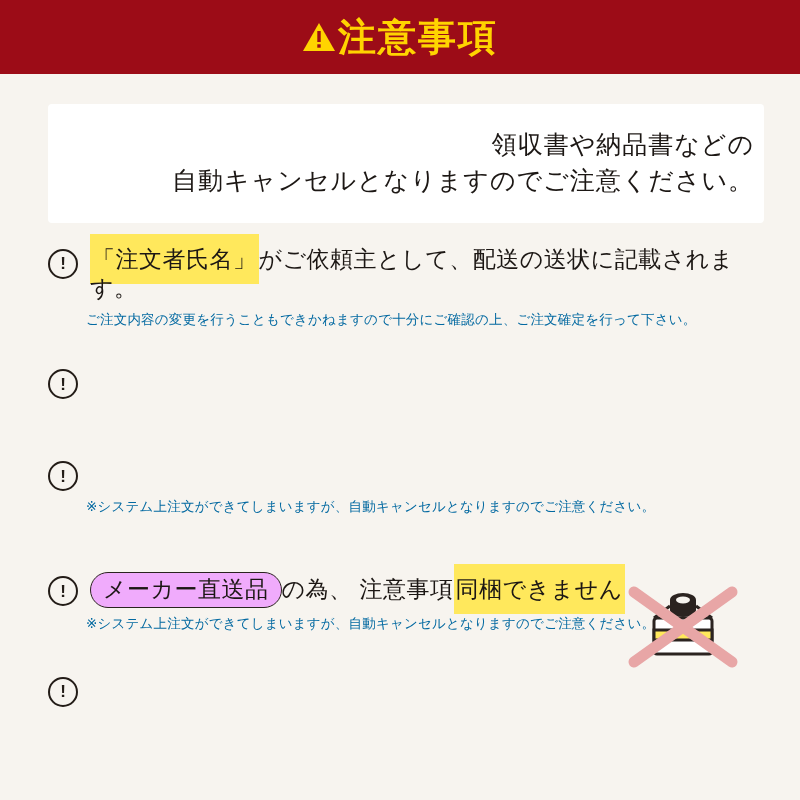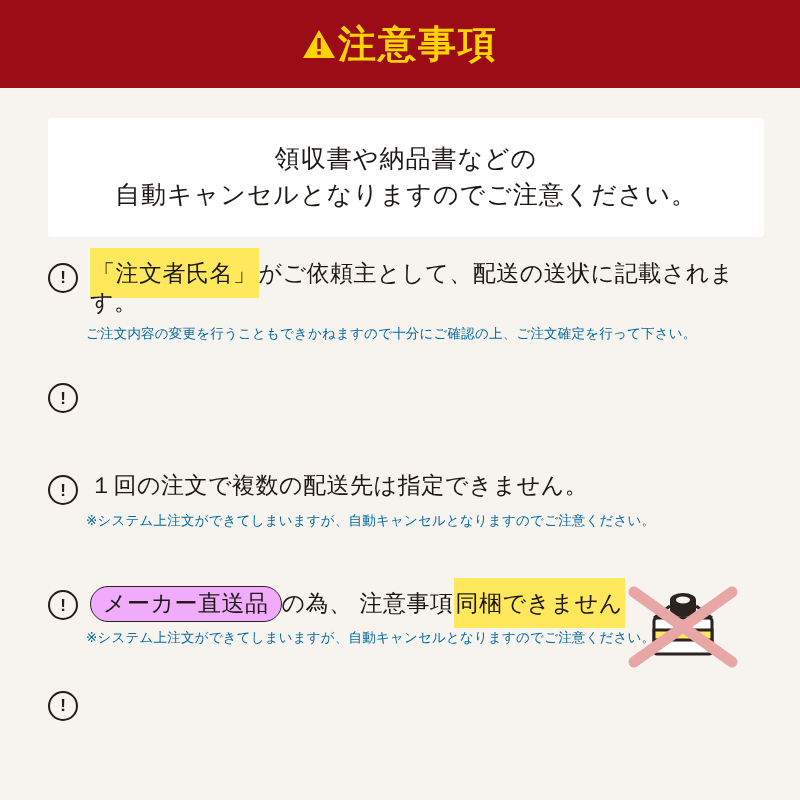--- a/index.html
+++ b/index.html
@@ -11,21 +11,21 @@
     height: 800px;
     background: #f7f4ef;
     font-family: "Liberation Sans", "DejaVu Sans", sans-serif;
     color: #221b16;
     overflow: hidden;
     position: relative;
   }
 
   
   .header {
-    height: 88px;
+    height: 74px;
     background: #9c0c17;
     display: flex;
     align-items: center;
     justify-content: center;
     gap: 2px;
   }
   .header .warn-icon {
     width: 34px;
     height: 34px;
     position: relative;
@@ -39,21 +39,21 @@
     letter-spacing: 2px;
     line-height: 1;
   }
 
   
   .panel {
     margin: 30px 36px 0 48px;
     background: #ffffff;
     border-radius: 4px;
     padding: 22px 10px 24px 10px;
-    text-align: center;
+    text-align: right;
   }
   .panel .line {
     font-size: 25px;
     line-height: 1.45;
     color: #1c1714;
     letter-spacing: 1px;
   }
 
   
   .notices {
@@ -156,23 +156,20 @@
 
   <div class="notice n2">
     <div class="row">
       <span class="bang">!</span>
     </div>
   </div>
 
   <div class="notice n3">
     <div class="row">
       <span class="bang">!</span>
-      <div class="main-text">
-        <span>１回の注文で複数の配送先は指定できません。</span>
-      </div>
     </div>
     <div class="sub-text">※システム上注文ができてしまいますが、自動キャンセルとなりますのでご注意ください。</div>
   </div>
 
   <div class="notice n4">
     <div class="row">
       <span class="bang">!</span>
       <div class="main-text">
         <span class="boxed">メーカー直送品</span><span>の為、 注意事項</span><span class="hl-full">同梱できません</span>
       </div>

